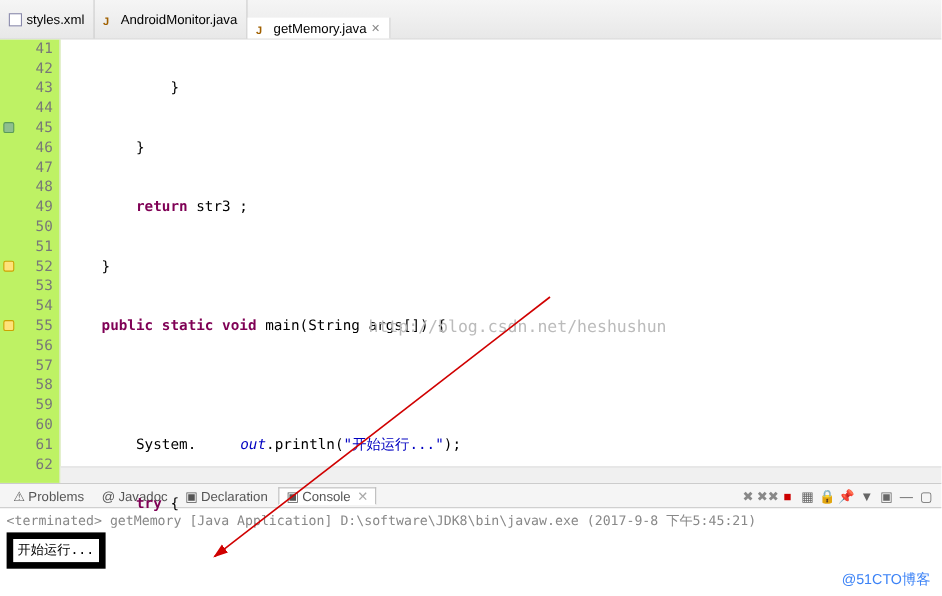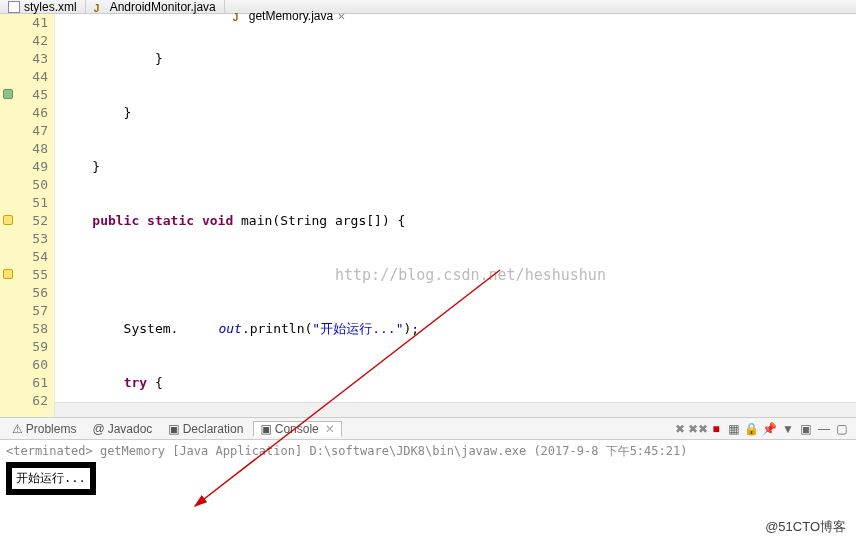--- a/index.html
+++ b/index.html
@@ -1,45 +1,45 @@
 <!DOCTYPE html>
 <html><head>
 <meta charset="utf-8">
 <style>
   * { box-sizing: border-box; }
   body { margin: 0; font-family: "Microsoft YaHei", Arial, sans-serif; font-size: 12px; background: #fff; width: 856px; height: 542px; overflow: hidden; position: relative; }
-  .tabs { display: flex; background: linear-gradient(#f5f5f5,#e8e8e8); border-bottom: 1px solid #ccc; height: 14px; }
+  .tabs { display: flex; background: linear-gradient(#f5f5f5,#e8e8e8); border-bottom: 1px solid #ccc; height: 36px; }
   .tab { display: flex; align-items: center; padding: 0 8px; border-right: 1px solid #ccc; gap: 4px; cursor: pointer; }
   .tab.active { background: #fff; margin-top: 16px; }
   .ficon { width: 12px; height: 12px; display: inline-block; }
   .ficon.xml { background: #fff; border: 1px solid #88a; }
   .ficon.java::before { content: "J"; color: #a06000; font-weight: bold; font-size: 10px; }
   .close-x { color: #888; font-size: 10px; }
   .editor { display: flex; height: 403px; font-family: Consolas, monospace; font-size: 13px; line-height: 18px; background: #fff; }
-  .gutter { width: 55px; background: #fef9c3; text-align: right; padding-right: 6px; color: #787878; border-right: 1px solid #e8e8e8; user-select: none; }
+  .gutter { width: 55px; background: #bef264; text-align: right; padding-right: 6px; color: #787878; border-right: 1px solid #e8e8e8; user-select: none; }
   .ln { height: 18px; position: relative; }
   .mk { position: absolute; left: 3px; top: 3px; width: 10px; height: 10px; background: #ffe27a; border: 1px solid #cca300; border-radius: 2px; }
   .mk.tri { background: #8fbf8f; border-color: #5a9a5a; }
   .code { flex: 1; white-space: pre; padding-left: 6px; position: relative; }
   .cl { height: 18px; }
   .kw { color: #7f0055; font-weight: bold; }
   .str { color: #0000c0; }
   .fld { color: #0000c0; font-style: italic; margin-left: 40px; }
   .wm { position: absolute; left: 280px; top: 252px; color: #bbb; font-size: 15px; font-family: Consolas, monospace; pointer-events: none; }
   .scr-h { position: absolute; bottom: 0; left: 0; right: 0; height: 15px; background: #f0f0f0; border-top: 1px solid #ddd; }
   .bottom-tabs { display: flex; align-items: center; background: #f5f5f5; border-top: 1px solid #ccc; border-bottom: 1px solid #ccc; height: 23px; padding: 0 6px; gap: 4px; }
   .btab { display: flex; align-items: center; gap: 3px; padding: 0 6px; color: #555; cursor: pointer; }
   .btab.active { background: #fff; border: 1px solid #bbb; border-bottom: 1px solid #fff; }
   .bt-icons { margin-left: auto; display: flex; gap: 2px; }
   .tb { width: 16px; height: 16px; display: flex; align-items: center; justify-content: center; cursor: pointer; color: #666; }
   .console { padding: 3px 6px; font-family: "Microsoft YaHei", Consolas, monospace; font-size: 12px; }
   .term-line { color: #888; }
   .out-box { border: 6px solid #000000; padding: 2px 4px; display: inline-block; margin-top: 2px; }
   .arrow-svg { position: absolute; left: 0; top: 0; pointer-events: none; }
-  .watermark2 { position: absolute; right: 10px; bottom: 6px; color: #404040; font-size: 13px; text-align: center; }
+  .watermark2 { position: absolute; right: 10px; bottom: 6px; color: #3b82f6; font-size: 13px; text-align: center; }
 </style>
 </head>
 <body>
 
 <div class="tabs">
   <div class="tab">
       <span class="ficon xml"></span>
       <span>styles.xml</span>
     </div>
   <div class="tab">
@@ -74,20 +74,21 @@
     <div class="ln">57</div>
     <div class="ln">58</div>
     <div class="ln">59</div>
     <div class="ln">60</div>
     <div class="ln">61</div>
     <div class="ln">62</div>
   </div>
   <div class="code">
     <div class="cl">            }</div>
     <div class="cl">        }</div>
+    <div class="cl"><span>        </span><span class="kw">return</span><span> str3 ;</span></div>
     <div class="cl">    }</div>
     <div class="cl"><span>    </span><span class="kw">public</span><span> </span><span class="kw">static</span><span> </span><span class="kw">void</span><span> main(String args[]) {</span></div>
     <div class="cl"></div>
     <div class="cl"><span>        System.</span><span class="fld">out</span><span>.println(</span><span class="str">"开始运行..."</span><span>);</span></div>
     <div class="cl"><span>        </span><span class="kw">try</span><span> {</span></div>
     
     
     
     
     

